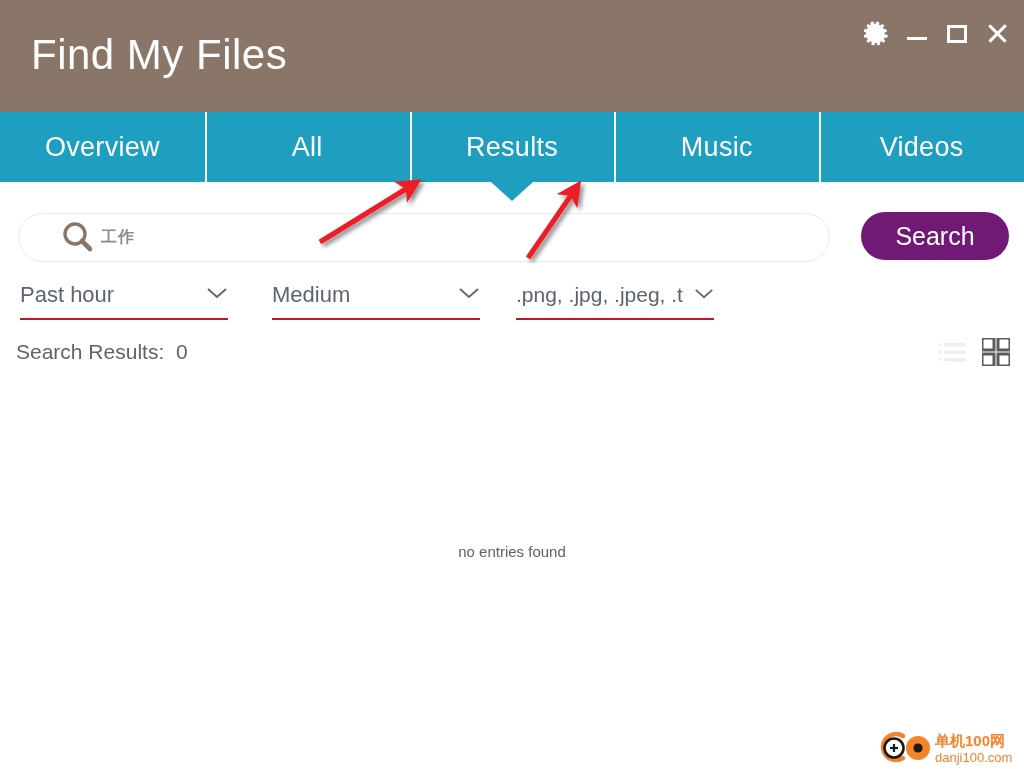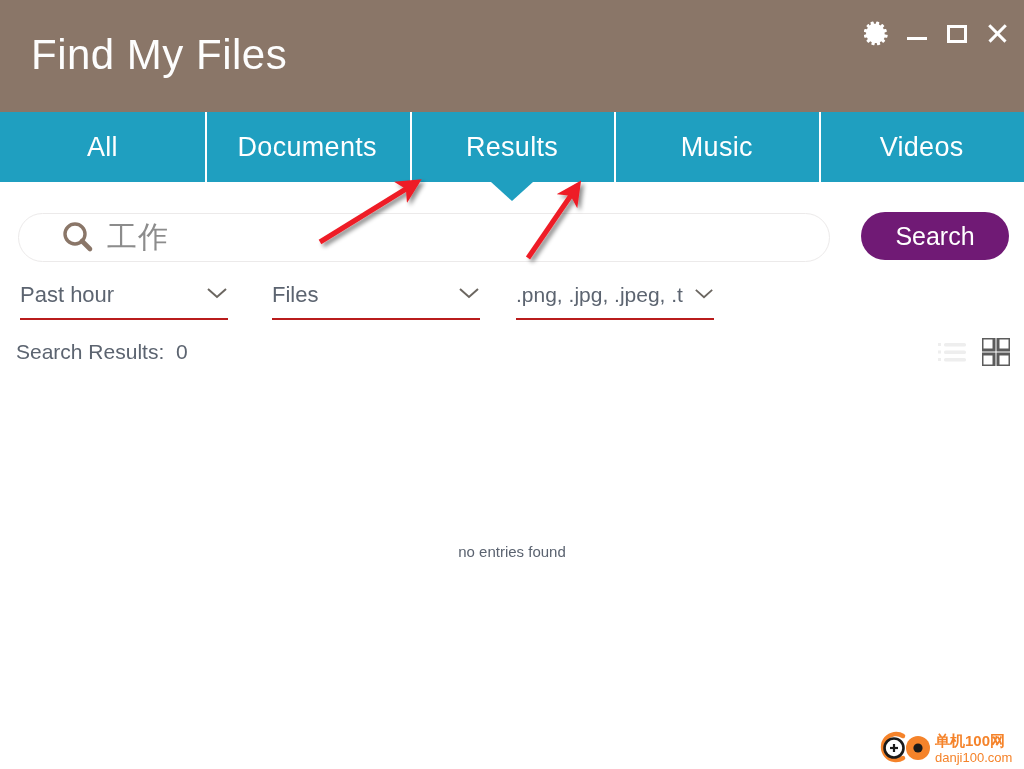--- a/index.html
+++ b/index.html
@@ -66,21 +66,21 @@
 
   
   .search-row { position:absolute; left:0; top:182px; width:1024px; height:82px; }
   .search-box {
     position:absolute; left:18px; top:31px; width:812px; height:49px;
     border:1px solid #eceaea; border-radius:25px; background:#ffffff;
     display:flex; align-items:center;
   }
   .search-icon-wrap { margin-left:40px; width:38px; height:38px; position:relative; }
   .search-text {
-    margin-left:10px; font-size:30px; color:#8c8c8c; font-weight:400;
+    margin-left:4px; font-size:16px; color:#8c8c8c; font-weight:700;
     letter-spacing:1px;
   }
   .search-btn {
     position:absolute; left:861px; top:30px; width:148px; height:48px;
     background:#701a75; border-radius:24px; border:none; cursor:pointer;
     color:#ffffff; font-size:25px; font-weight:300;
     font-family:"Liberation Sans", sans-serif;
     display:flex; align-items:center; justify-content:center;
   }
 
@@ -155,24 +155,24 @@
 
       <div class="win-btn close-ic">
         <span></span>
       </div>
 
     </div>
   </div>
 
   <div class="tabbar">
     <div class="tab">
+      <span>Overview</span>
+    </div>
+    <div class="tab">
       <span>All</span>
-    </div>
-    <div class="tab">
-      <span>Documents</span>
     </div>
     <div class="tab">
       <span>Results</span>
       <span class="tab-caret"></span>
     </div>
     <div class="tab">
       <span>Music</span>
     </div>
     <div class="tab">
       <span>Videos</span>
@@ -197,21 +197,21 @@
     <div class="filter" id="filter-time">
       <span class="f-label">Past hour</span>
       <span class="chev">
         <svg width="22" height="13" viewBox="0 0 22 13">
           <polyline points="2,2 11,10 20,2" fill="none" stroke="#6b6660" stroke-width="2"></polyline>
         </svg>
       </span>
     </div>
 
     <div class="filter" id="filter-size">
-      <span class="f-label">Files</span>
+      <span class="f-label">Medium</span>
       <span class="chev">
         <svg width="22" height="13" viewBox="0 0 22 13">
           <polyline points="2,2 11,10 20,2" fill="none" stroke="#6b6660" stroke-width="2"></polyline>
         </svg>
       </span>
     </div>
 
     <div class="filter" id="filter-type">
       <span class="f-label">.png, .jpg, .jpeg, .t</span>
       <span class="chev">

